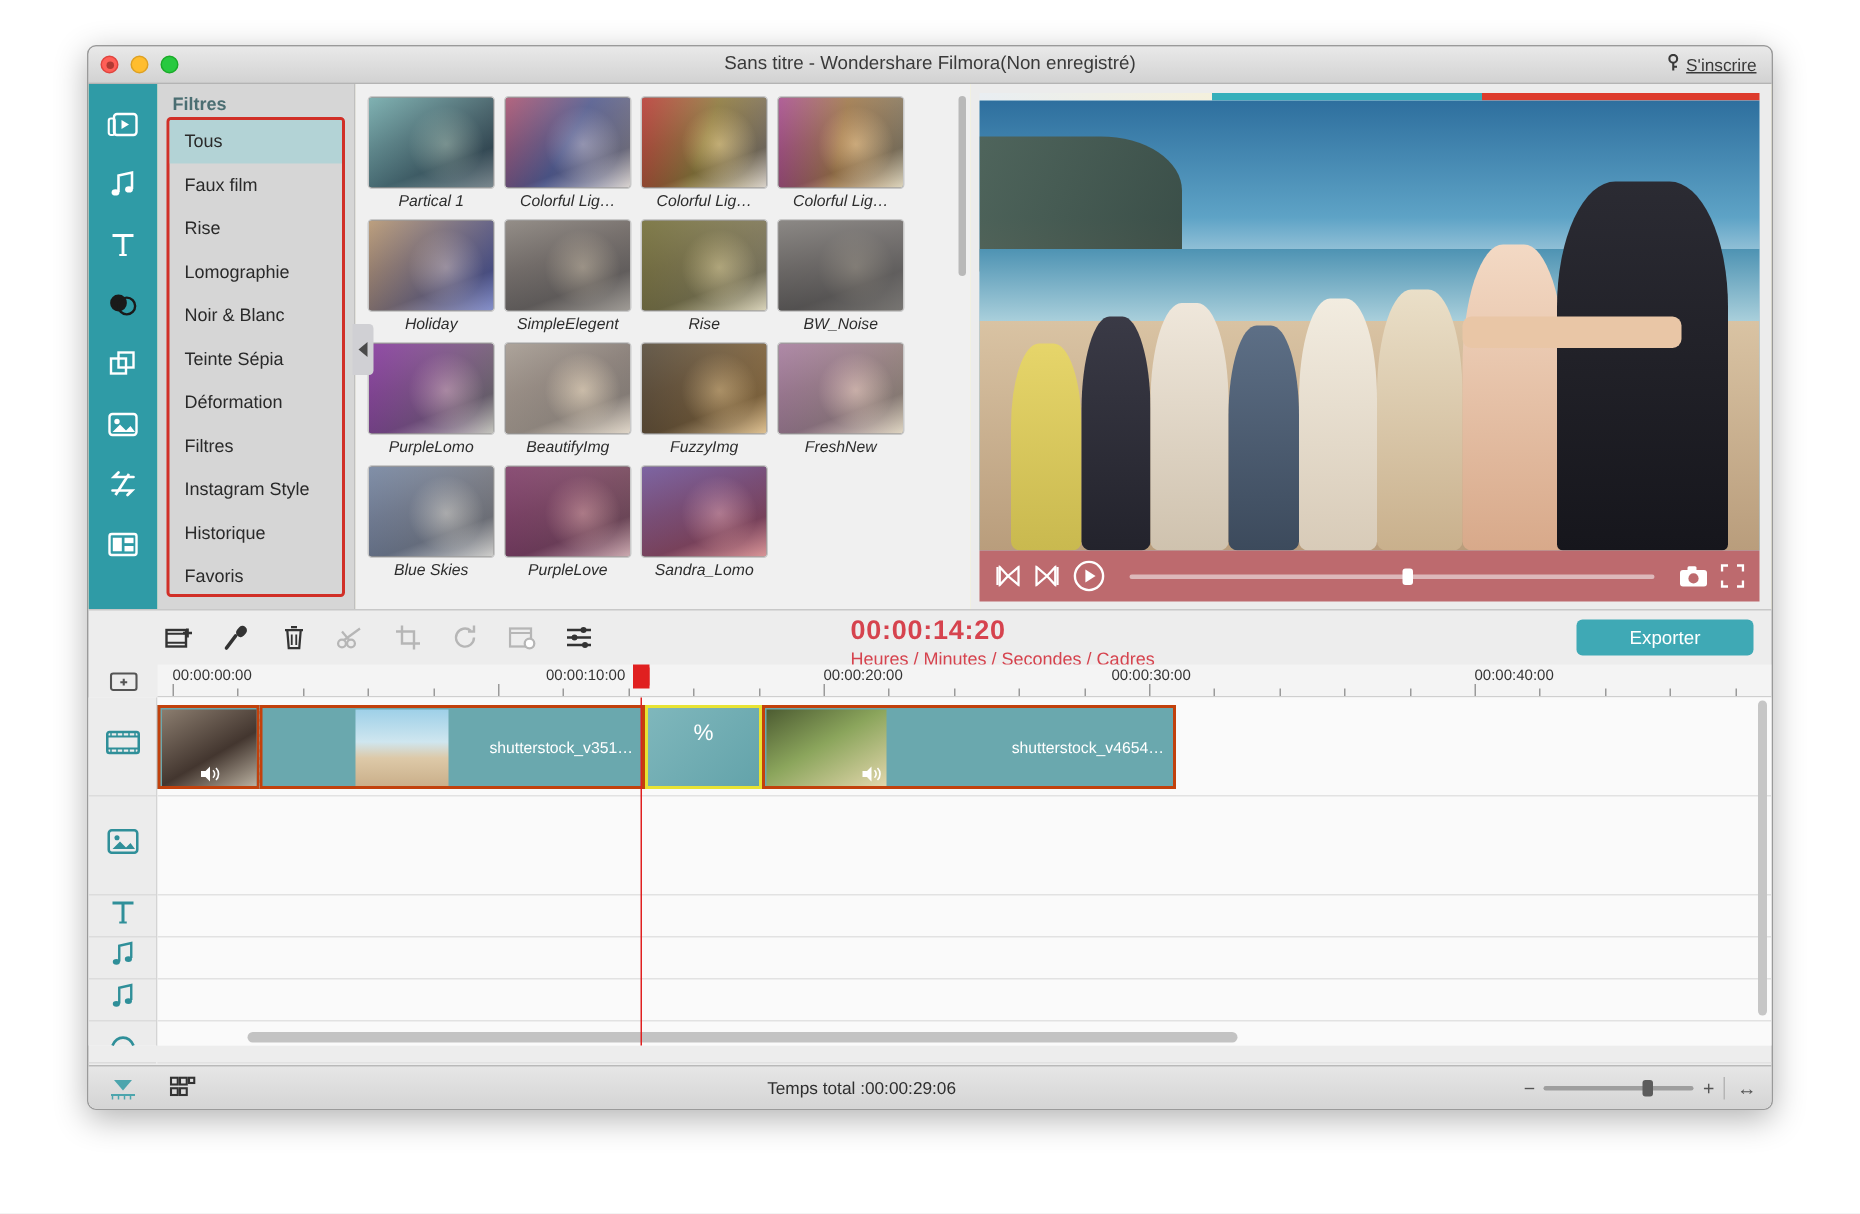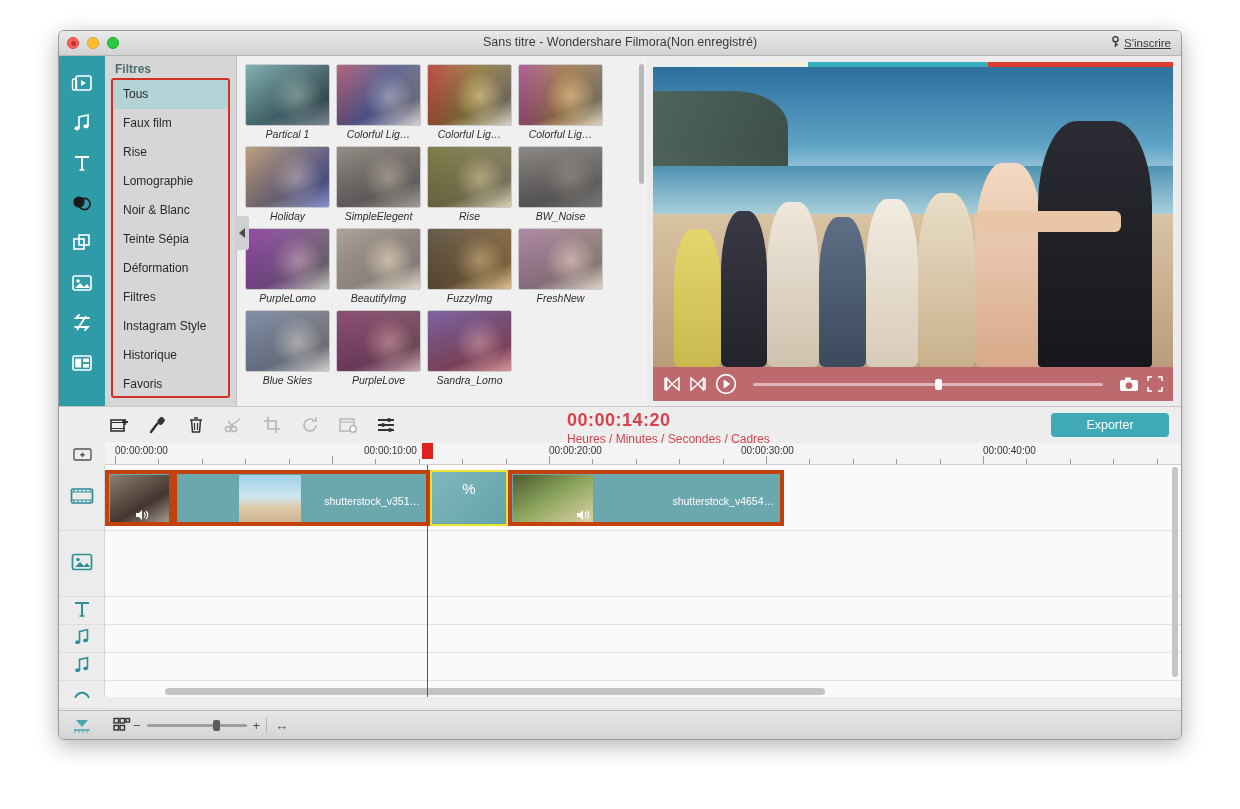--- a/index.html
+++ b/index.html
@@ -164,21 +164,21 @@
   .thead {
     height:66px; display:flex; align-items:center; justify-content:center;
     border-bottom:1px solid #dcdcdc; color:#2f8f99; cursor:pointer;
   }
   .thead.small { height:28px; }
   .track-area { flex:1; position:relative; background:#fafafa; }
   .trow { height:66px; border-bottom:1px solid #e2e2e2; position:relative; }
   .trow.small { height:28px; }
   .clip {
     position:absolute; top:5px; height:56px; background:#6aa8ae;
-    border:4px solid #c2410c; overflow:hidden; cursor:pointer;
+    border:2px solid #c2410c; overflow:hidden; cursor:pointer;
   }
   .clip .cthumb { position:absolute; left:1px; top:1px; width:58px; height:54px; overflow:hidden; }
   .clip .ctext { position:absolute; right:6px; top:21px; font-size:10.5px; color:#ffffff; white-space:nowrap; }
   .spk { position:absolute; bottom:3px; width:14px;height:12px; }
   .sel-dashed { position:absolute; top:6px; height:54px; border:1px dashed #ffffff; }
   .clip.transition { border:2px solid #e8e333; background:linear-gradient(135deg,#7fb7bc,#63a3aa); }
   .pct { position:absolute; left:50%; top:8px; transform:translateX(-50%); color:#fff; font-size:15px; }
   .playhead { position:absolute; top:0; bottom:0; width:1px; background:#e02020; z-index:9; }
   .playhead .head { position:absolute; top:-22px; left:-5px; width:11px; height:14px; background:#e02020; }
   .hscroll { position:absolute; left:46px; right:16px; bottom:2px; height:7px; }
@@ -701,20 +701,21 @@
       </div>
       <div class="sb-grid">
         <svg width="20" height="18" viewBox="0 0 20 18">
             <rect x="1" y="1.5" width="4.5" height="4.5" fill="none" stroke="#333" stroke-width="1.4"></rect>
             <rect x="7" y="1.5" width="4.5" height="4.5" fill="none" stroke="#333" stroke-width="1.4"></rect>
             <rect x="13" y="1.5" width="3.5" height="3.5" fill="none" stroke="#333" stroke-width="1.4"></rect>
             <rect x="1" y="8.5" width="4.5" height="4.5" fill="none" stroke="#333" stroke-width="1.4"></rect>
             <rect x="7" y="8.5" width="4.5" height="4.5" fill="none" stroke="#333" stroke-width="1.4"></rect>
           </svg>
       </div>
+      <div class="sb-center">Temps total :00:00:29:06</div>
       <div class="zoomctl">
         <span class="zsym">−</span>
         <div class="zbar">
           <div class="zknob"></div>
         </div>
         <span class="zsym">+</span>
         <span class="zsym" style="padding-left:8px;border-left:1px solid #b5b5b5;">↔</span>
       </div>
     </div>
   </div>

